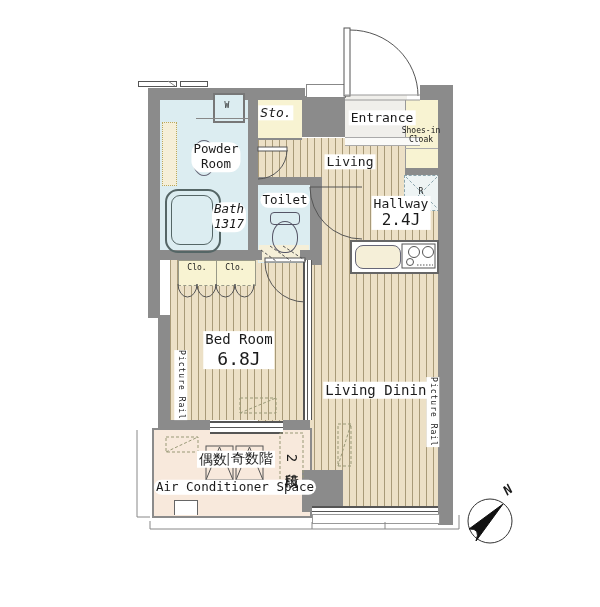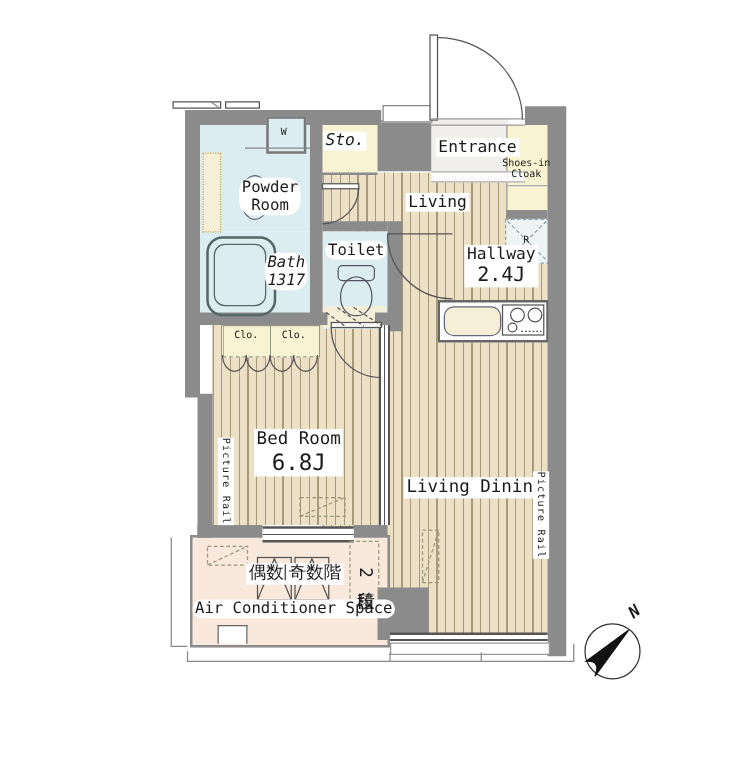--- a/index.html
+++ b/index.html
@@ -162,32 +162,32 @@
   <div class="label f13" style="left:350px;top:162px;"><span>Living</span></div>
   <div class="label f12" style="left:229px;top:217px;font-style:italic;">
     <div>Bath</div>
       <div>1317</div>
   </div>
   <div class="label f12" style="left:285px;top:200px;"><span>Toilet</span></div>
   <div class="label" style="left:401px;top:213px;">
     <div class="f13">Hallway</div>
       <div class="mid">2.4J</div>
   </div>
-  <div class="label" style="left:239px;top:362px;">
+  <div class="label" style="left:239px;top:350px;">
     <div style="font-size:14px;">Bed Room</div>
       <div class="big">6.8J</div>
   </div>
   <div class="label" style="left:380px;top:390px;">
     <div style="font-size:14px;">Living Dining</div>
   </div>
   <div class="label f12" style="left:235px;top:487px;"><span>Air Conditioner Space</span></div>
   <div class="label f8 nobg" style="left:197px;top:268px;"><span>Clo.</span></div>
   <div class="label f8 nobg" style="left:235px;top:268px;"><span>Clo.</span></div>
   <div class="label f8 nobg" style="left:227px;top:106px;"><span>W</span></div>
   <div class="label f8 nobg" style="left:421px;top:192px;"><span>R</span></div>
   <div class="label f8 vtext" style="left:181px;top:385px;"><span>Picture Rail</span></div>
   <div class="label f8 vtext" style="left:433px;top:412px;"><span>Picture Rail</span></div>
   <div class="label f85" style="left:220px;top:459px;"><span>偶数階</span></div>
-  <div class="label f85" style="left:252px;top:459px;"><span>奇数階</span></div>
+  <div class="label f85" style="left:252px;top:459px;font-family:Liberation Mono, monospace;"><span>奇数階</span></div>
   <div class="label f85 vtext nobg" style="left:292px;top:458px;letter-spacing:0;"><span>2段積</span></div>
   <div class="label nobg" style="left:508px;top:490px;font-size:13px;font-style:italic;font-weight:bold;transform:translate(-50%,-50%) rotate(-38deg);"><span>N</span></div>
 
 </div>
 
 </body></html>

